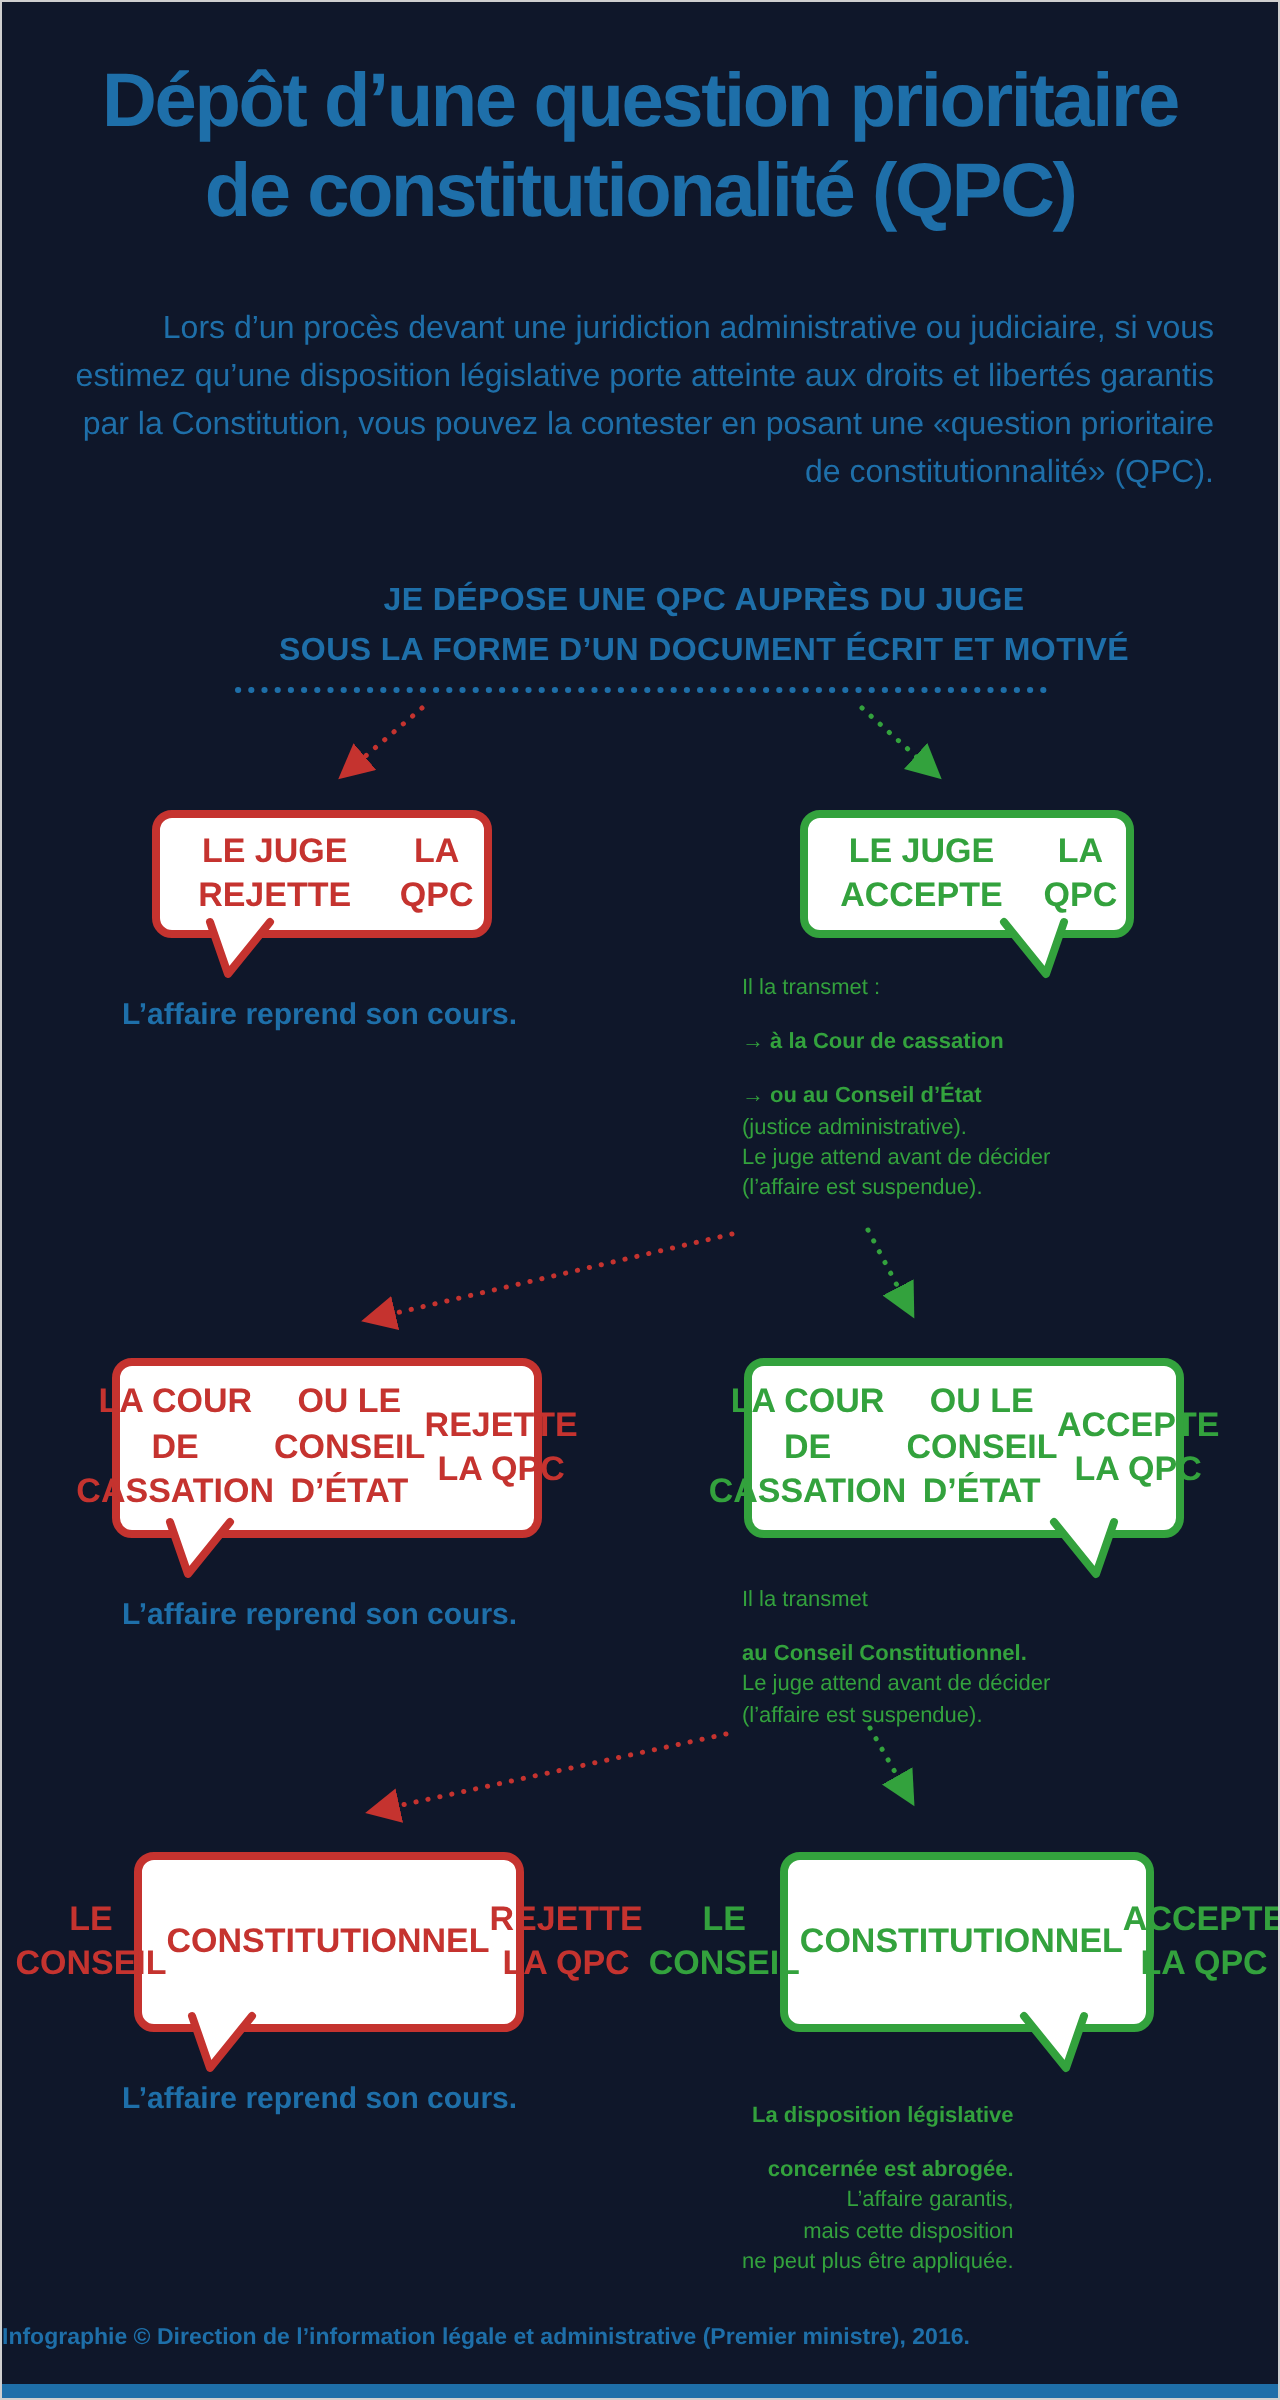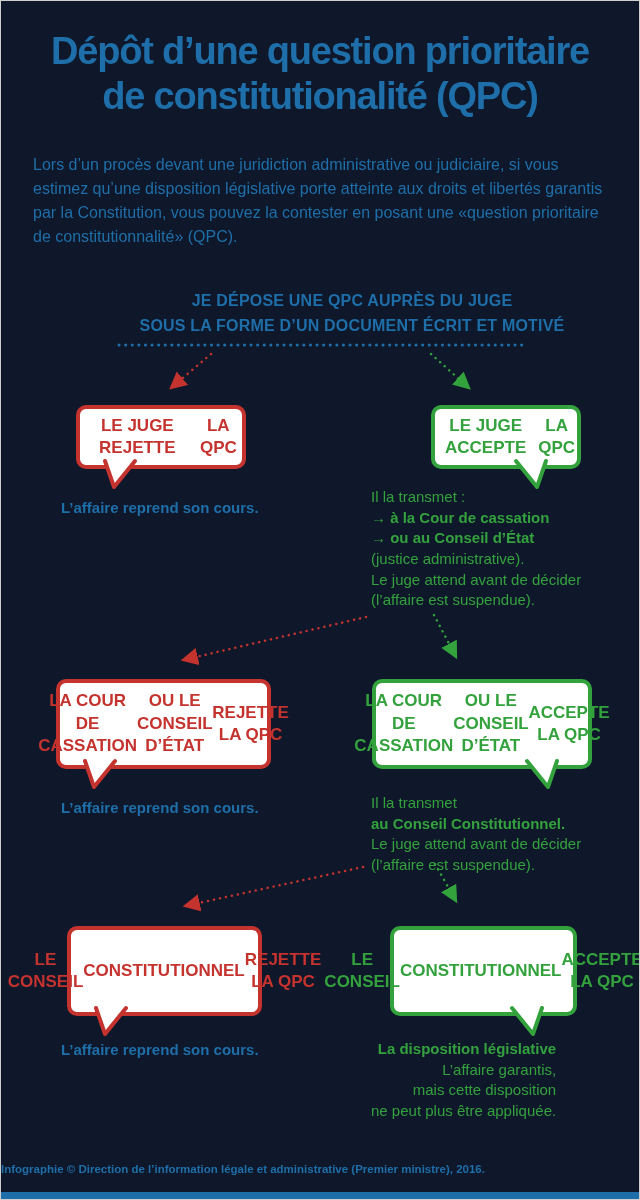--- a/index.html
+++ b/index.html
@@ -30,21 +30,21 @@
     font-size: 38px;
     font-weight: bold;
     letter-spacing: -1.2px;
     line-height: 1.18;
   }
   .intro {
     position: absolute;
     top: 152px;
     left: 32px;
     right: 32px;
-    text-align: left;
+    text-align: right;
     color: var(--blue);
     font-size: 16px;
     line-height: 1.5;
   }
   .step {
     position: absolute;
     top: 288px;
     left: 0;
     width: 100%;
     text-align: center;
@@ -86,25 +86,25 @@
   .note {
     position: absolute;
     color: var(--blue);
     font-weight: bold;
     font-size: 15px;
     z-index: 2;
   }
   .gdetails {
     position: absolute;
     color: var(--green);
-    font-size: 15px;
+    font-size: 11px;
     line-height: 1.38;
     z-index: 2;
   }
-  .gdetails .b { font-weight: bold; }
+  .gdetails .b { font-weight: bold; margin-top: 12px; }
   .footer {
     position: absolute;
     top: 1162px;
     left: 0;
     width: 100%;
     text-align: left;
     color: var(--blue);
     font-weight: bold;
     font-size: 11.5px;
   }
@@ -155,21 +155,21 @@
   </svg>
 
   <div class="bubble red" style="left:75px; top:404px; width:170px; height:64px;">
     <div>LE JUGE REJETTE</div>
     <div>LA QPC</div>
     <svg class="tail" style="left:22px;" width="36" height="30" viewBox="0 0 36 30">
       <path d="M3 0 L12 26 L33 0" fill="#fff" stroke="#c5332f" stroke-width="4" stroke-linejoin="round" stroke-linecap="round"></path>
     </svg>
   </div>
 
-  <div class="bubble green" style="left:399px; top:404px; width:150px; height:64px;margin-left:31px;">
+  <div class="bubble green" style="left:399px; top:404px; width:167px; height:64px;">
     <div>LE JUGE ACCEPTE</div>
     <div>LA QPC</div>
     <svg class="tail" style="right:28px;" width="36" height="30" viewBox="0 0 36 30">
       <path d="M3 0 L24 26 L33 0" fill="#fff" stroke="#33a23d" stroke-width="4" stroke-linejoin="round" stroke-linecap="round"></path>
     </svg>
   </div>
 
   <div class="note" style="left:60px; top:498px;">L’affaire reprend son cours.</div>
 
   <div class="gdetails" style="left:370px; top:486px;">
@@ -223,20 +223,21 @@
     <div>ACCEPTE LA QPC</div>
     <svg class="tail" style="right:28px;" width="36" height="30" viewBox="0 0 36 30">
       <path d="M3 0 L24 26 L33 0" fill="#fff" stroke="#33a23d" stroke-width="4" stroke-linejoin="round" stroke-linecap="round"></path>
     </svg>
   </div>
 
   <div class="note" style="left:60px; top:1040px;">L’affaire reprend son cours.</div>
 
   <div class="gdetails" style="left:370px; top:1038px;text-align:right;">
     <div class="b">La disposition législative</div>
+    <div class="b">concernée est abrogée.</div>
     <div>L’affaire garantis,</div>
     <div>mais cette disposition</div>
     <div>ne peut plus être appliquée.</div>
   </div>
 
   <div class="footer">Infographie © Direction de l’information légale et administrative (Premier ministre), 2016.</div>
   <div class="bottombar"></div>
 
 </div>
 

